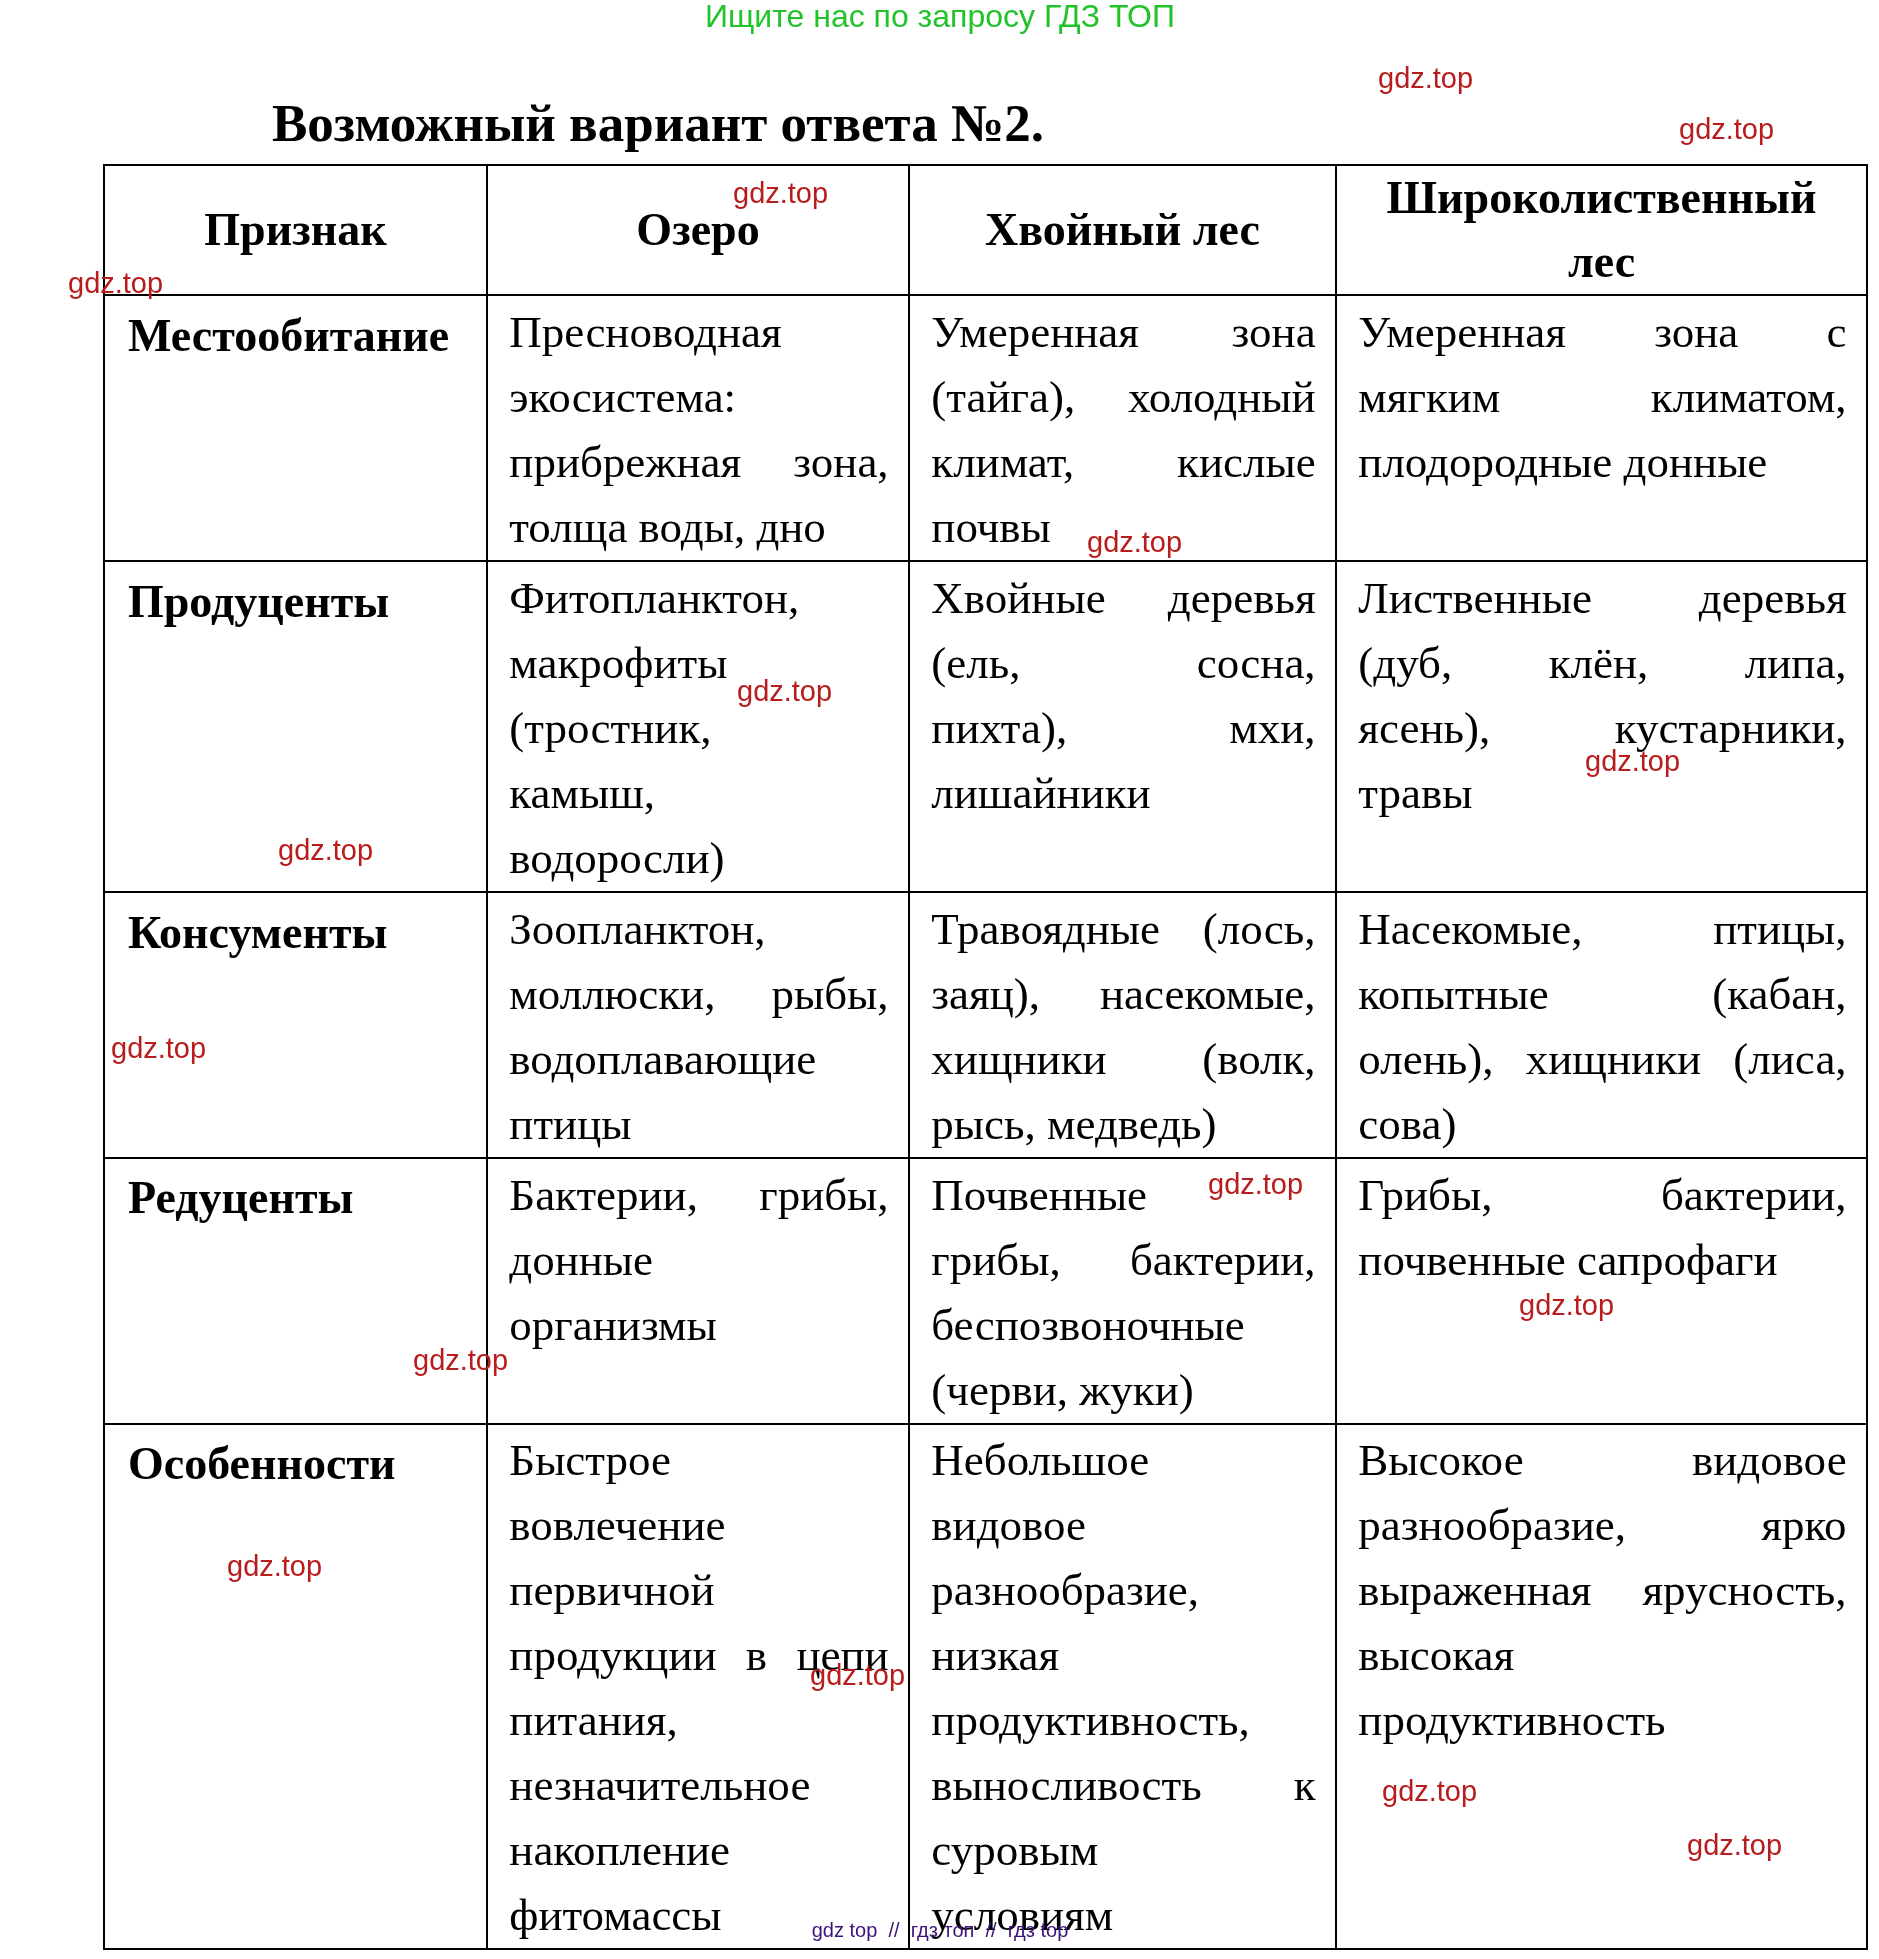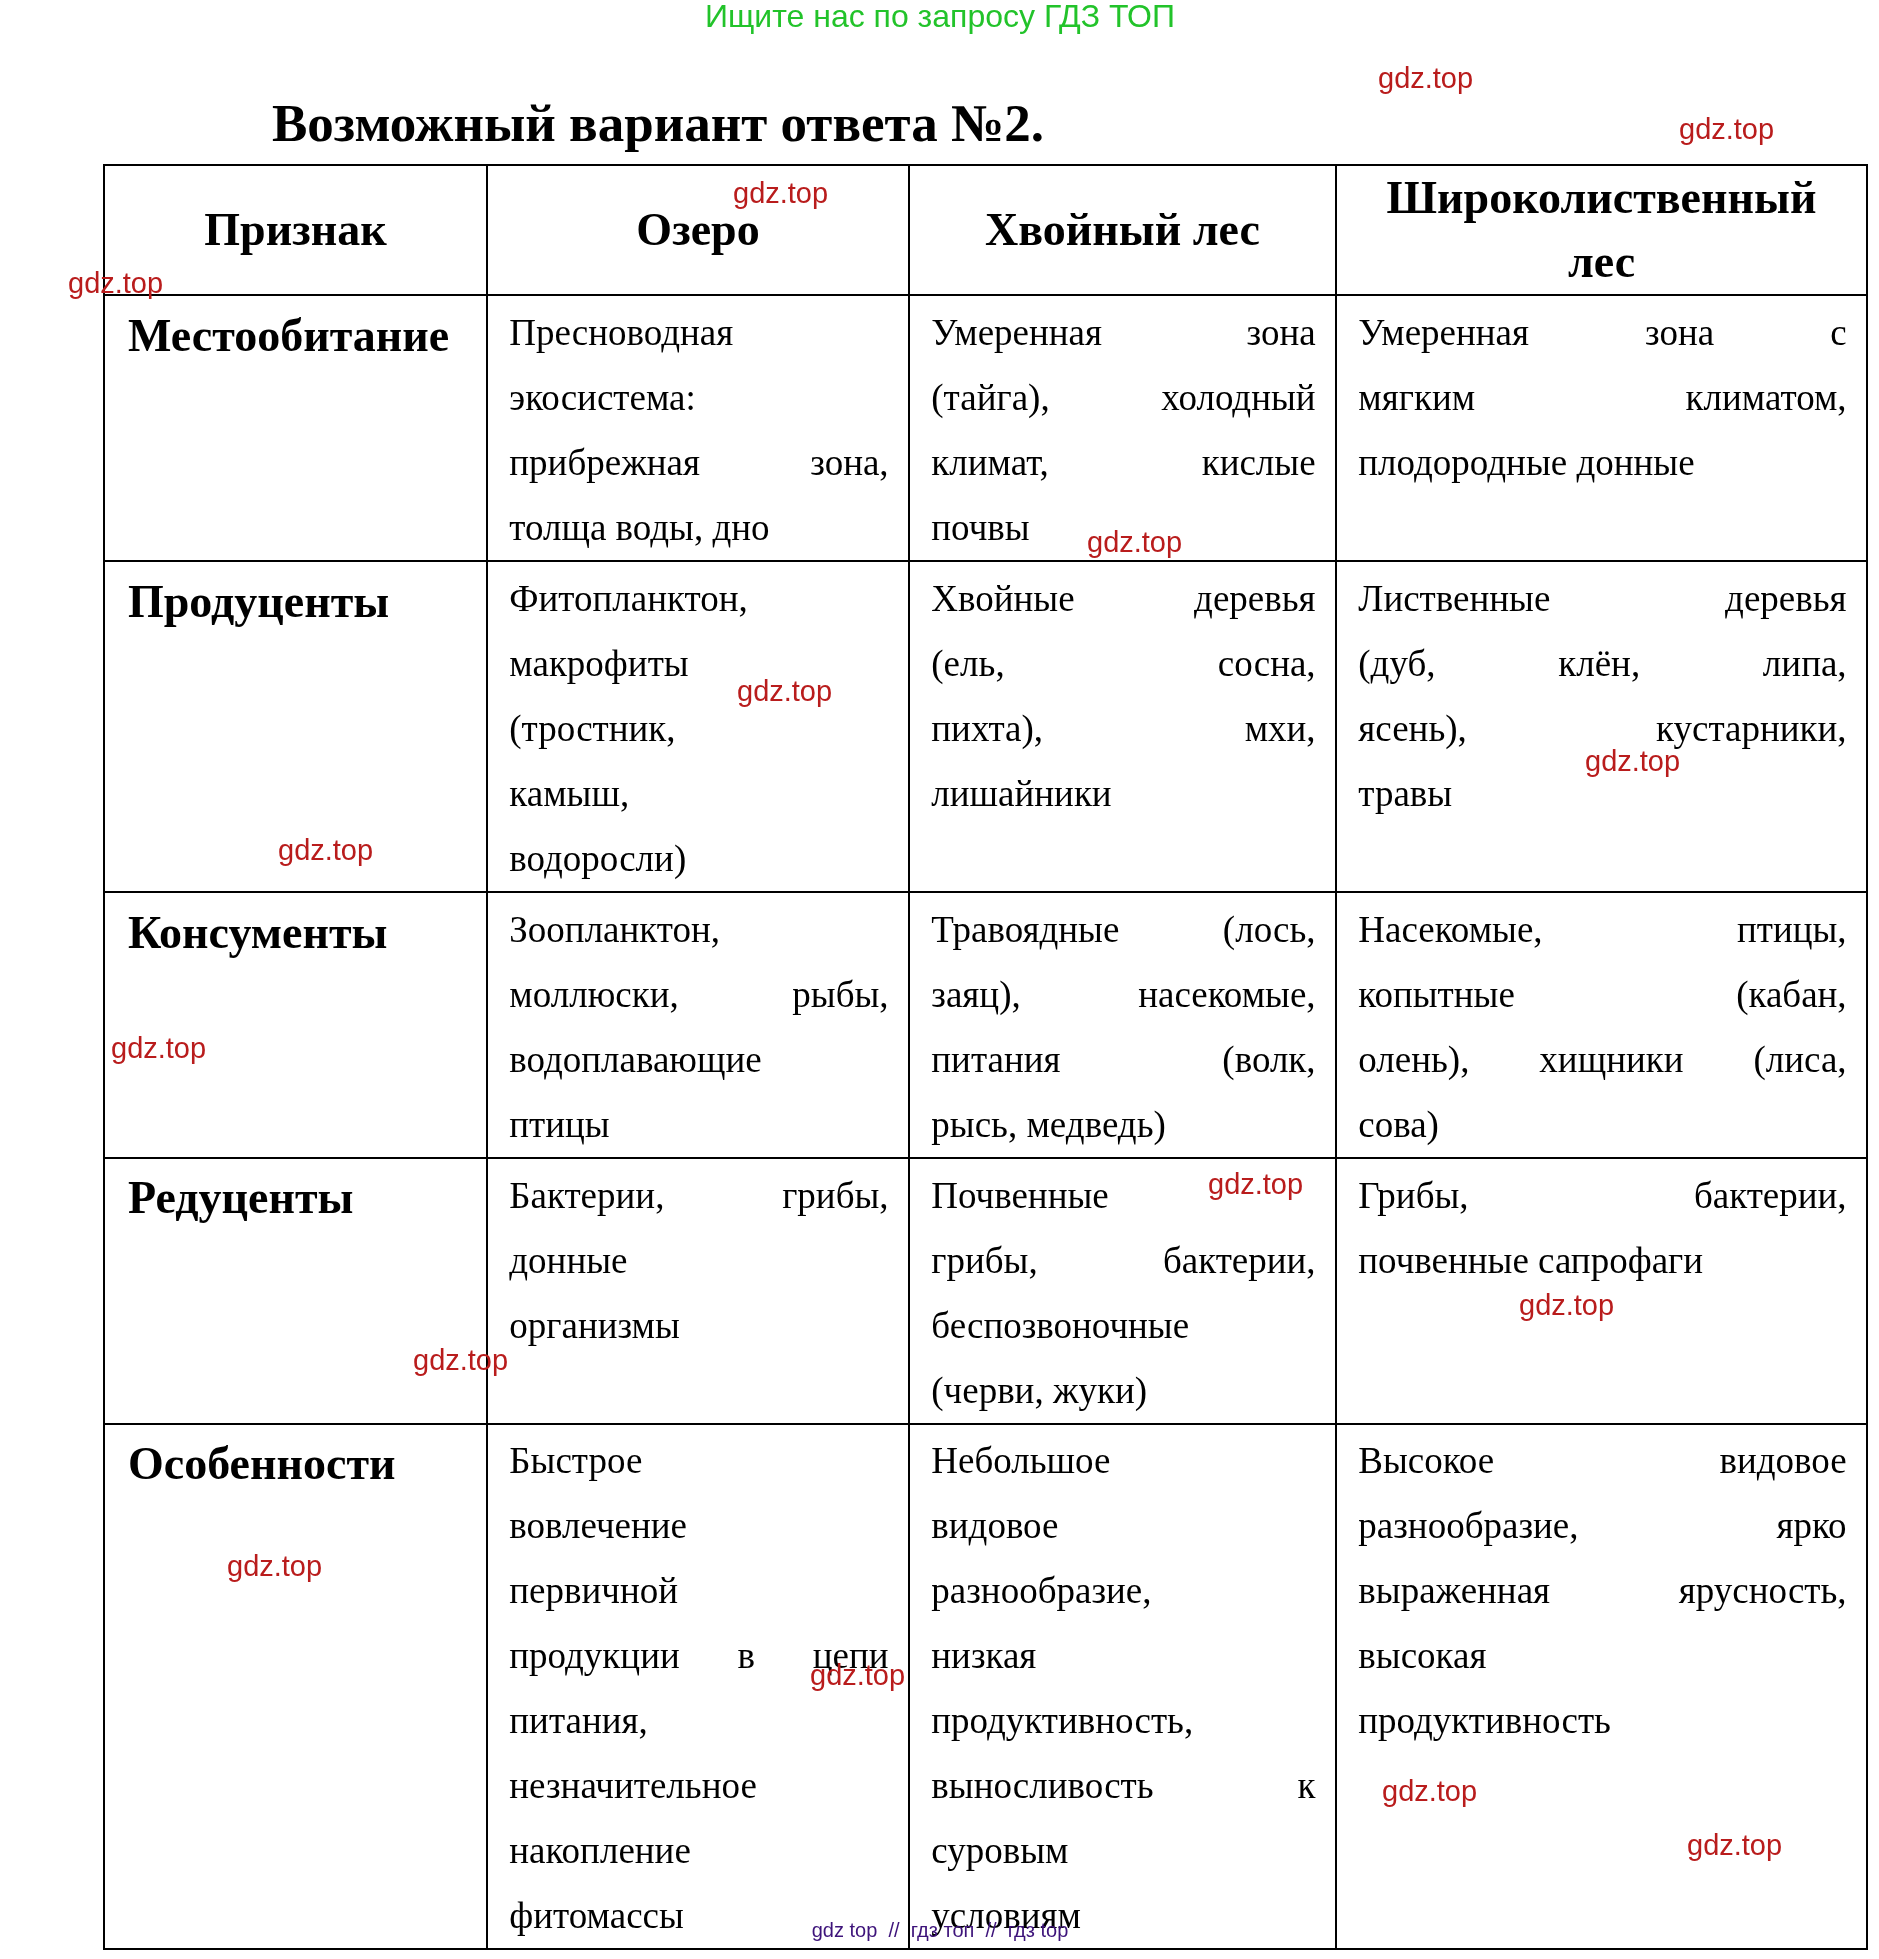--- a/index.html
+++ b/index.html
@@ -23,21 +23,21 @@
     border:2.9px solid #000; vertical-align:top; padding:0;
   }
   table.main th {
     font-weight:bold; font-size:46px; text-align:center; vertical-align:middle;
     line-height:64px;
   }
   .rowhead {
     font-weight:bold; font-size:46px; padding:7.8px 0 0 23px !important; line-height:64px;
   }
   .cell {
-    font-size:37px; line-height:65px; padding:3.9px 19.4px 0 21.3px !important;
+    font-size:45px; line-height:65px; padding:3.9px 19.4px 0 21.3px !important;
     text-align:justify;
   }
   .cell div { text-align:justify; text-align-last:justify; }
   .cell div.last { text-align-last:left; }
   .wm {
     position:absolute; font-family:"Liberation Sans", sans-serif; font-size:29px;
     color:#b91c1c; white-space:nowrap; line-height:1;
   }
   .footer {
     position:absolute; left:0; width:1880px; top:1919px; text-align:center;
@@ -111,21 +111,21 @@
         <td class="rowhead">Консументы</td>
         <td class="cell">
           <div>Зоопланктон,</div>
           <div>моллюски, рыбы,</div>
           <div>водоплавающие</div>
           <div class="last">птицы</div>
         </td>
         <td class="cell">
           <div>Травоядные (лось,</div>
           <div>заяц), насекомые,</div>
-          <div>питания (волк,</div>
+          <div>хищники (волк,</div>
           <div class="last">рысь, медведь)</div>
         </td>
         <td class="cell">
           <div>Насекомые, птицы,</div>
           <div>копытные (кабан,</div>
           <div>олень), хищники (лиса,</div>
           <div class="last">сова)</div>
         </td>
       </tr>
   <tr style="height:260px">

